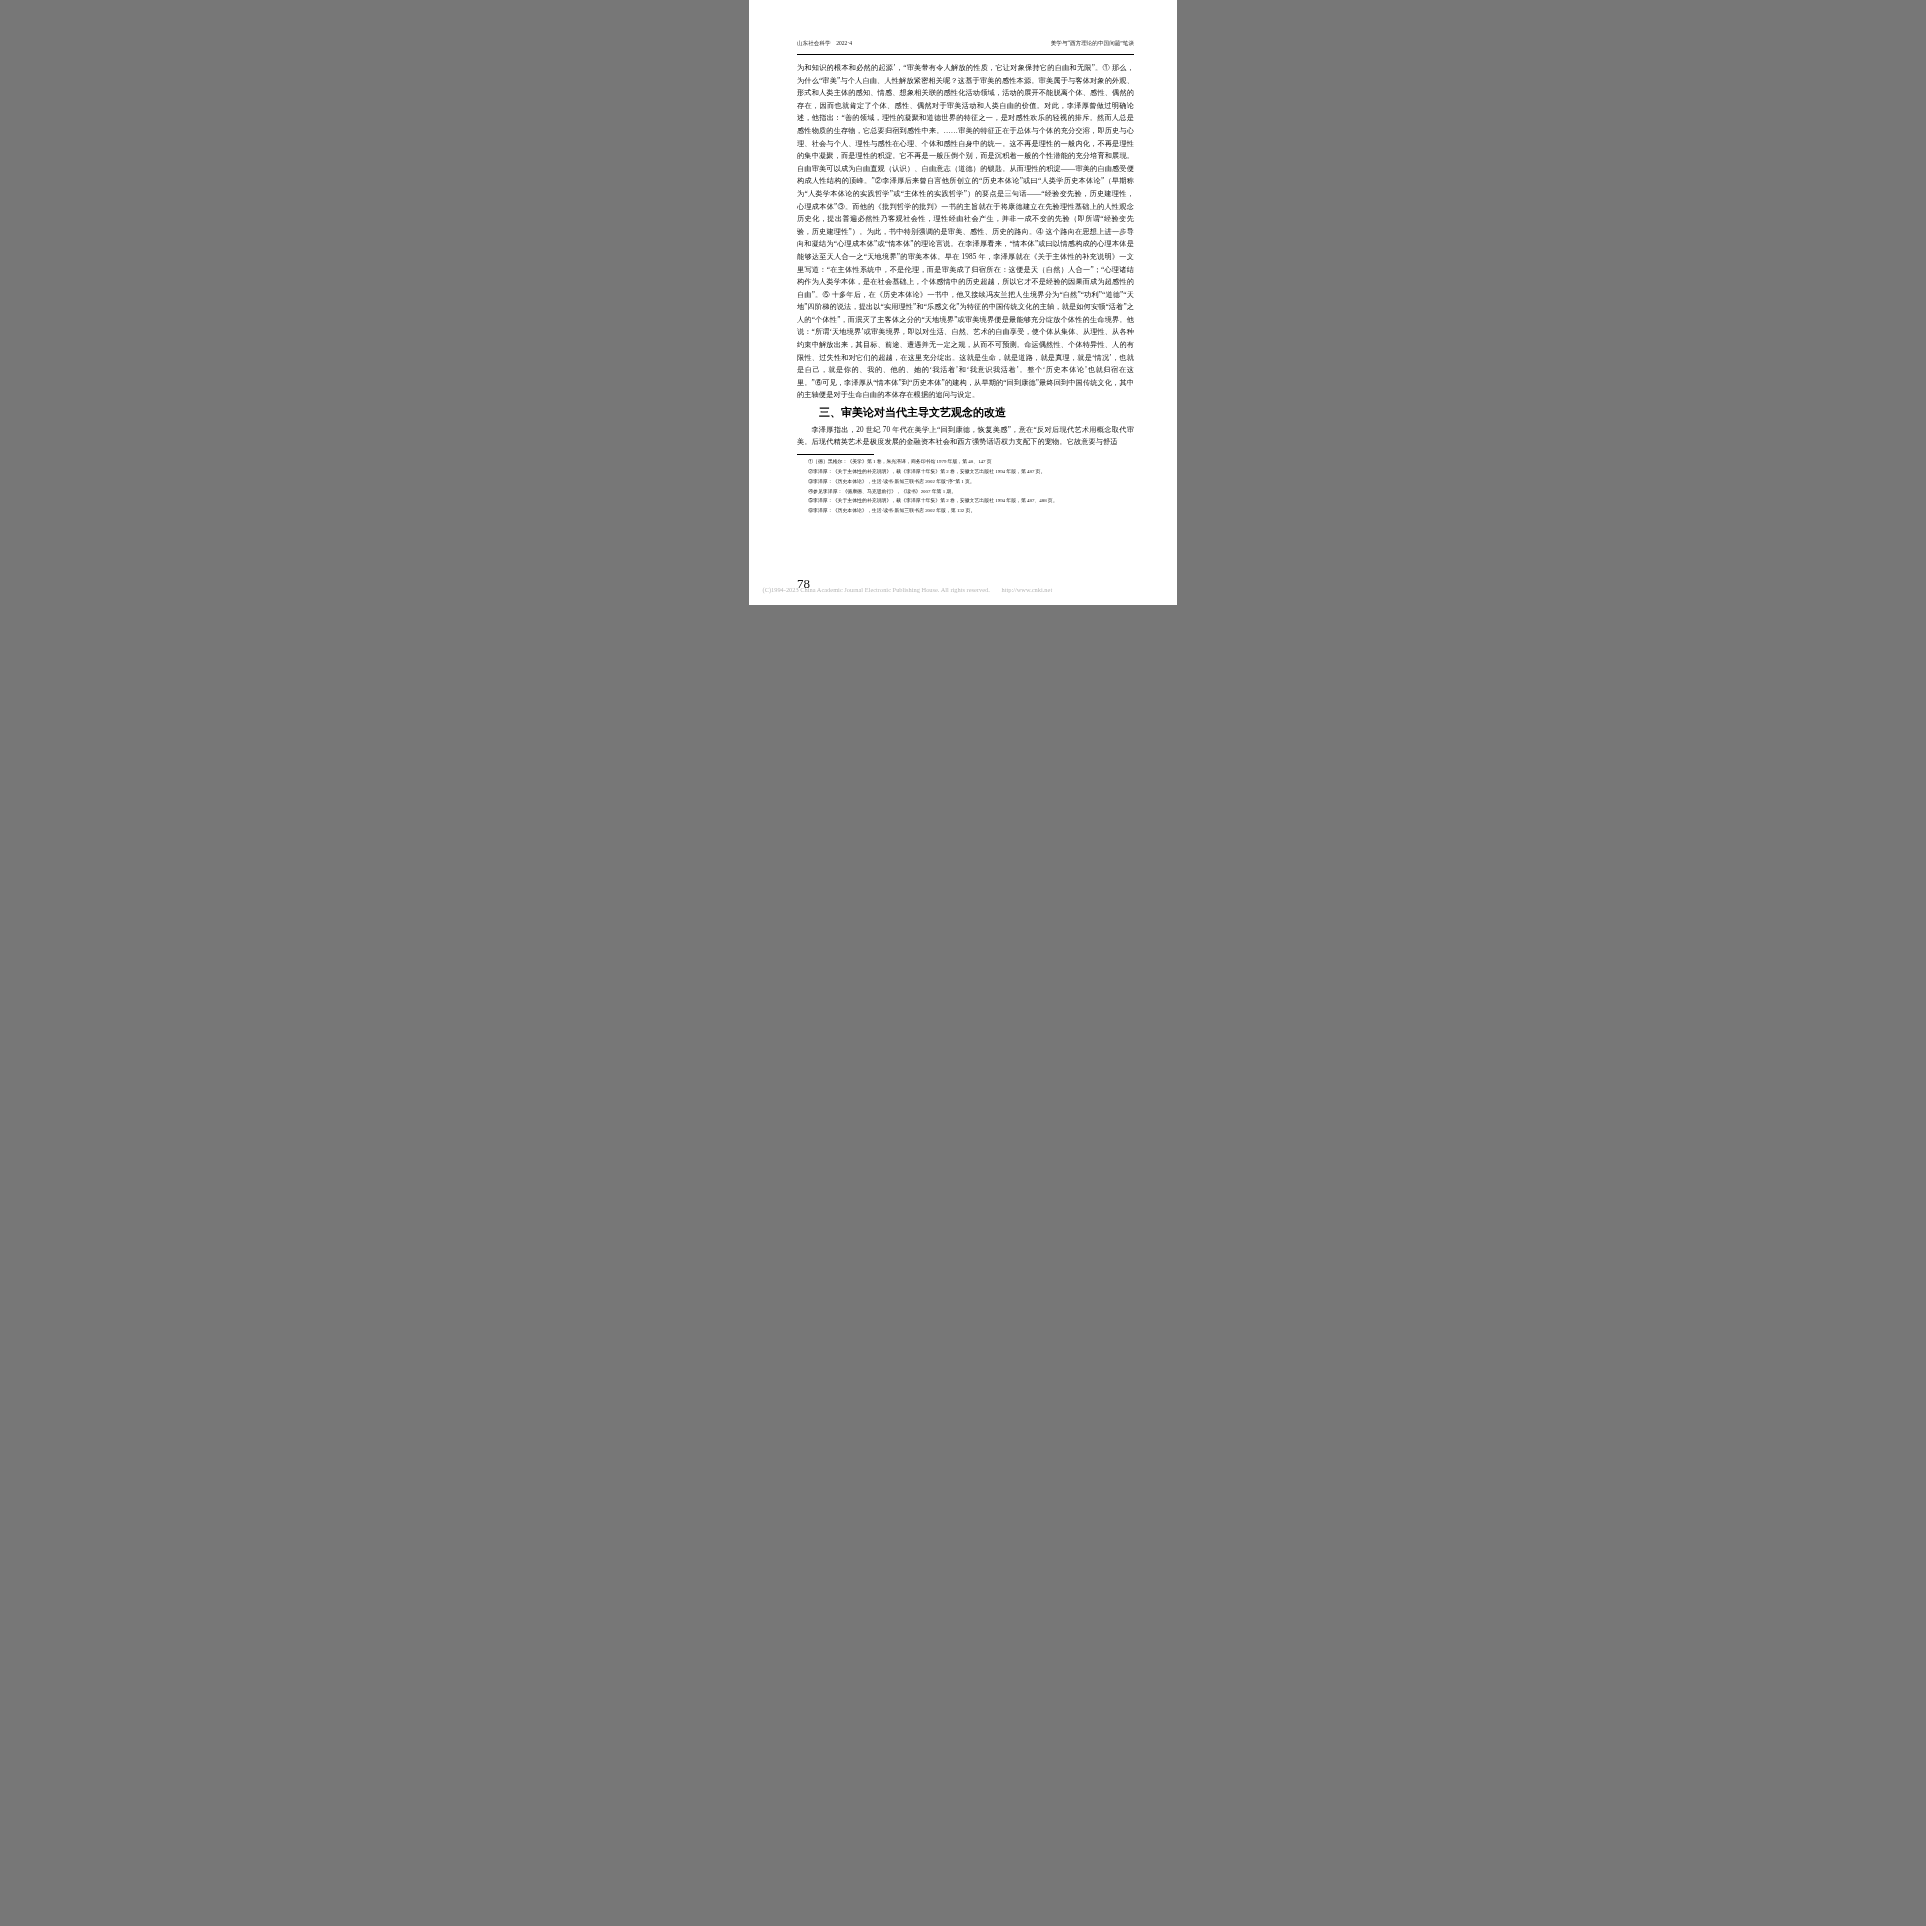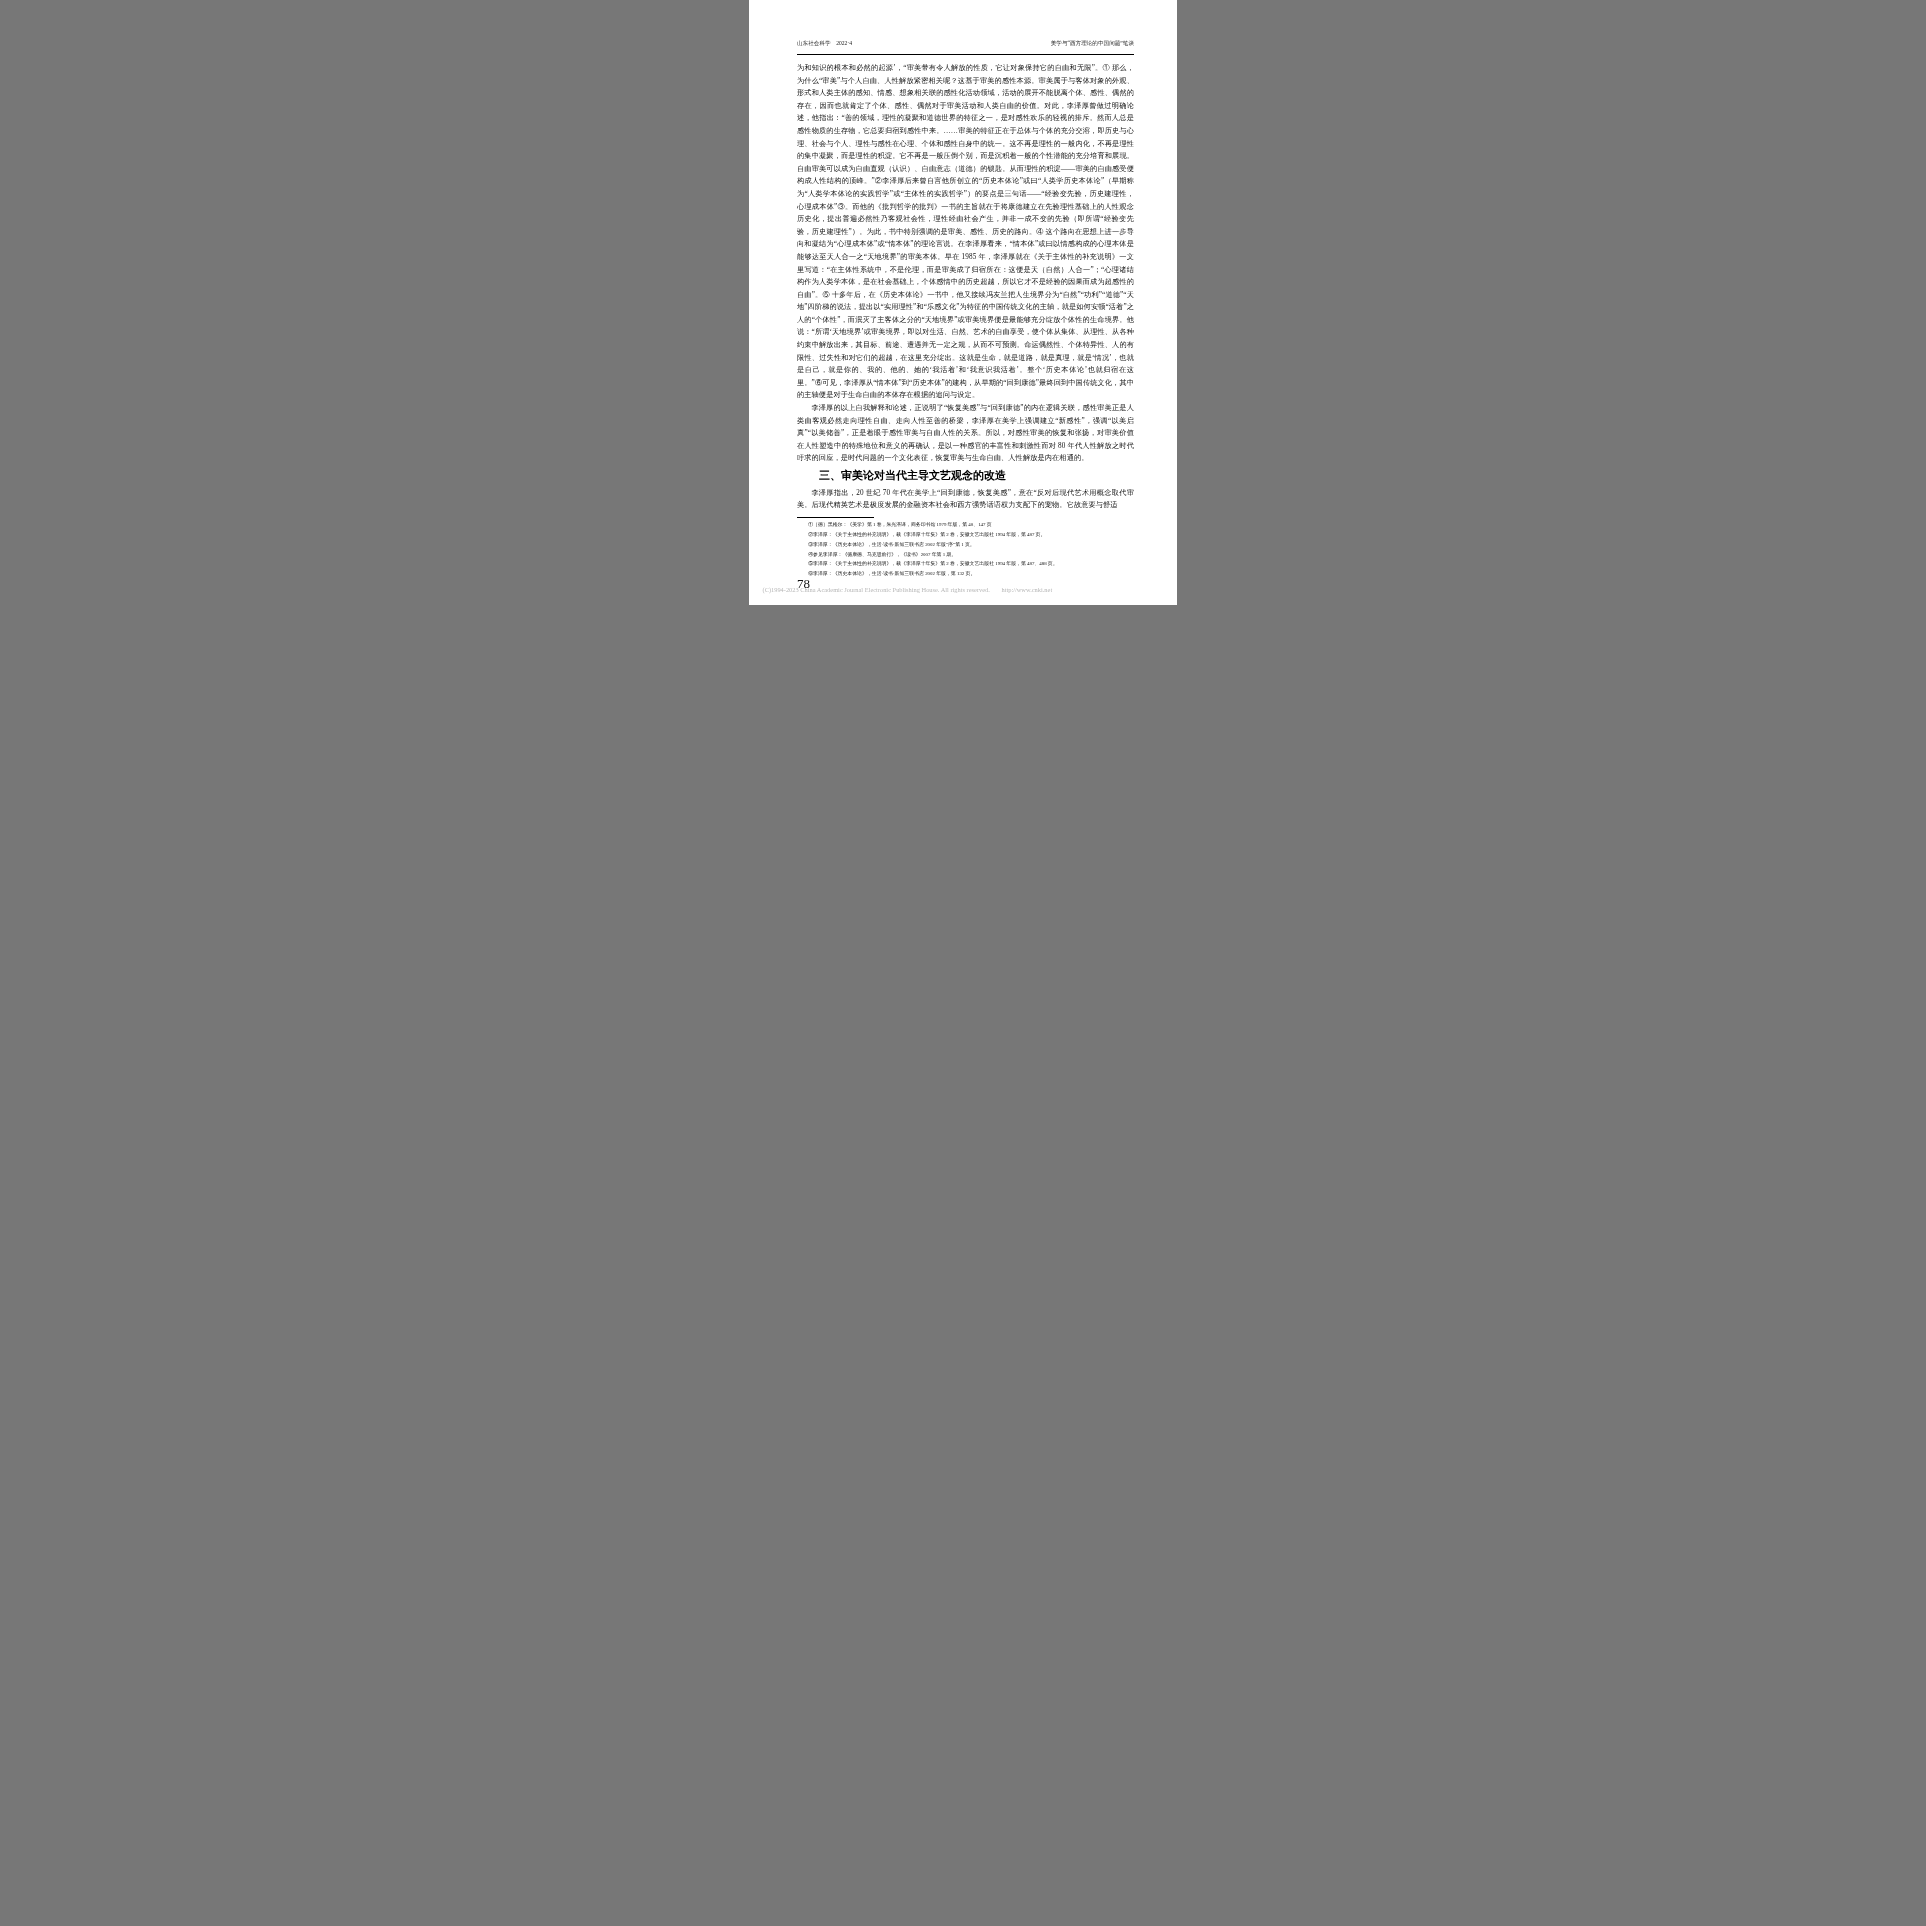--- a/index.html
+++ b/index.html
@@ -101,21 +101,20 @@
 <div class="page">
 
   <div class="header">
     <span>山东社会科学　2022·4</span>
     <span>美学与“西方理论的中国问题”笔谈</span>
   </div>
   <div class="header-rule"></div>
 
   <div class="body-text">
     <p class="para">为和知识的根本和必然的起源’，“审美带有令人解放的性质，它让对象保持它的自由和无限”。① 那么，为什么“审美”与个人自由、人性解放紧密相关呢？这基于审美的感性本源。审美属于与客体对象的外观、形式和人类主体的感知、情感、想象相关联的感性化活动领域，活动的展开不能脱离个体、感性、偶然的存在，因而也就肯定了个体、感性、偶然对于审美活动和人类自由的价值。对此，李泽厚曾做过明确论述，他指出：“善的领域，理性的凝聚和道德世界的特征之一，是对感性欢乐的轻视的排斥。然而人总是感性物质的生存物，它总要归宿到感性中来。……审美的特征正在于总体与个体的充分交溶，即历史与心理、社会与个人、理性与感性在心理、个体和感性自身中的统一。这不再是理性的一般内化，不再是理性的集中凝聚，而是理性的积淀。它不再是一般压倒个别，而是沉积着一般的个性潜能的充分培育和展现。自由审美可以成为自由直观（认识）、自由意志（道德）的锁匙。从而理性的积淀——审美的自由感受便构成人性结构的顶峰。”②李泽厚后来曾自言他所创立的“历史本体论”或曰“人类学历史本体论”（早期称为“人类学本体论的实践哲学”或“主体性的实践哲学”）的要点是三句话——“经验变先验，历史建理性，心理成本体”③。而他的《批判哲学的批判》一书的主旨就在于将康德建立在先验理性基础上的人性观念历史化，提出普遍必然性乃客观社会性，理性经由社会产生，并非一成不变的先验（即所谓“经验变先验，历史建理性”）。为此，书中特别强调的是审美、感性、历史的路向。④ 这个路向在思想上进一步导向和凝结为“心理成本体”或“情本体”的理论言说。在李泽厚看来，“情本体”或曰以情感构成的心理本体是能够达至天人合一之“天地境界”的审美本体。早在 1985 年，李泽厚就在《关于主体性的补充说明》一文里写道：“在主体性系统中，不是伦理，而是审美成了归宿所在：这便是天（自然）人合一”；“心理诸结构作为人类学本体，是在社会基础上，个体感情中的历史超越，所以它才不是经验的因果而成为超感性的自由”。⑤ 十多年后，在《历史本体论》一书中，他又接续冯友兰把人生境界分为“自然”“功利”“道德”“天地”四阶梯的说法，提出以“实用理性”和“乐感文化”为特征的中国传统文化的主轴，就是如何安顿“活着”之人的“个体性”，而泯灭了主客体之分的“天地境界”或审美境界便是最能够充分绽放个体性的生命境界。他说：“所谓‘天地境界’或审美境界，即以对生活、自然、艺术的自由享受，使个体从集体、从理性、从各种约束中解放出来，其目标、前途、遭遇并无一定之规，从而不可预测。命运偶然性、个体特异性、人的有限性、过失性和对它们的超越，在这里充分绽出。这就是生命，就是道路，就是真理，就是‘情况’，也就是自己，就是你的、我的、他的、她的‘我活着’和‘我意识我活着’。整个‘历史本体论’也就归宿在这里。”⑥可见，李泽厚从“情本体”到“历史本体”的建构，从早期的“回到康德”最终回到中国传统文化，其中的主轴便是对于生命自由的本体存在根据的追问与设定。</p>
-    <p class="para indent">李泽厚的以上自我解释和论述，正说明了“恢复美感”与“回到康德”的内在逻辑关联，感性审美正是人类由客观必然走向理性自由、走向人性至善的桥梁，李泽厚在美学上强调建立“新感性”，强调“以美启真”“以美储善”，正是着眼于感性审美与自由人性的关系。所以，对感性审美的恢复和张扬，对审美价值在人性塑造中的特殊地位和意义的再确认，是以一种感官的丰富性和刺激性而对 80 年代人性解放之时代吁求的回应，是时代问题的一个文化表征，恢复审美与生命自由、人性解放是内在相通的。</p>
     <h3 class="section-heading">三、审美论对当代主导文艺观念的改造</h3>
     <p class="para indent">李泽厚指出，20 世纪 70 年代在美学上“回到康德，恢复美感”，意在“反对后现代艺术用概念取代审美。后现代精英艺术是极度发展的金融资本社会和西方强势话语权力支配下的宠物。它故意要与舒适</p>
 
     <div class="footnotes">
       <div class="footnote-separator"></div>
       <div class="footnote-item">①［德］黑格尔：《美学》第 1 卷，朱光潜译，商务印书馆 1979 年版，第 40、147 页</div>
       <div class="footnote-item">②李泽厚：《关于主体性的补充说明》，载《李泽厚十年集》第 2 卷，安徽文艺出版社 1994 年版，第 487 页。</div>
       <div class="footnote-item">③李泽厚：《历史本体论》，生活·读书·新知三联书店 2002 年版“序”第 1 页。</div>
       <div class="footnote-item">④参见李泽厚：《循康德、马克思前行》，《读书》2007 年第 1 期。</div>
       <div class="footnote-item">⑤李泽厚：《关于主体性的补充说明》，载《李泽厚十年集》第 2 卷，安徽文艺出版社 1994 年版，第 487、488 页。</div>

